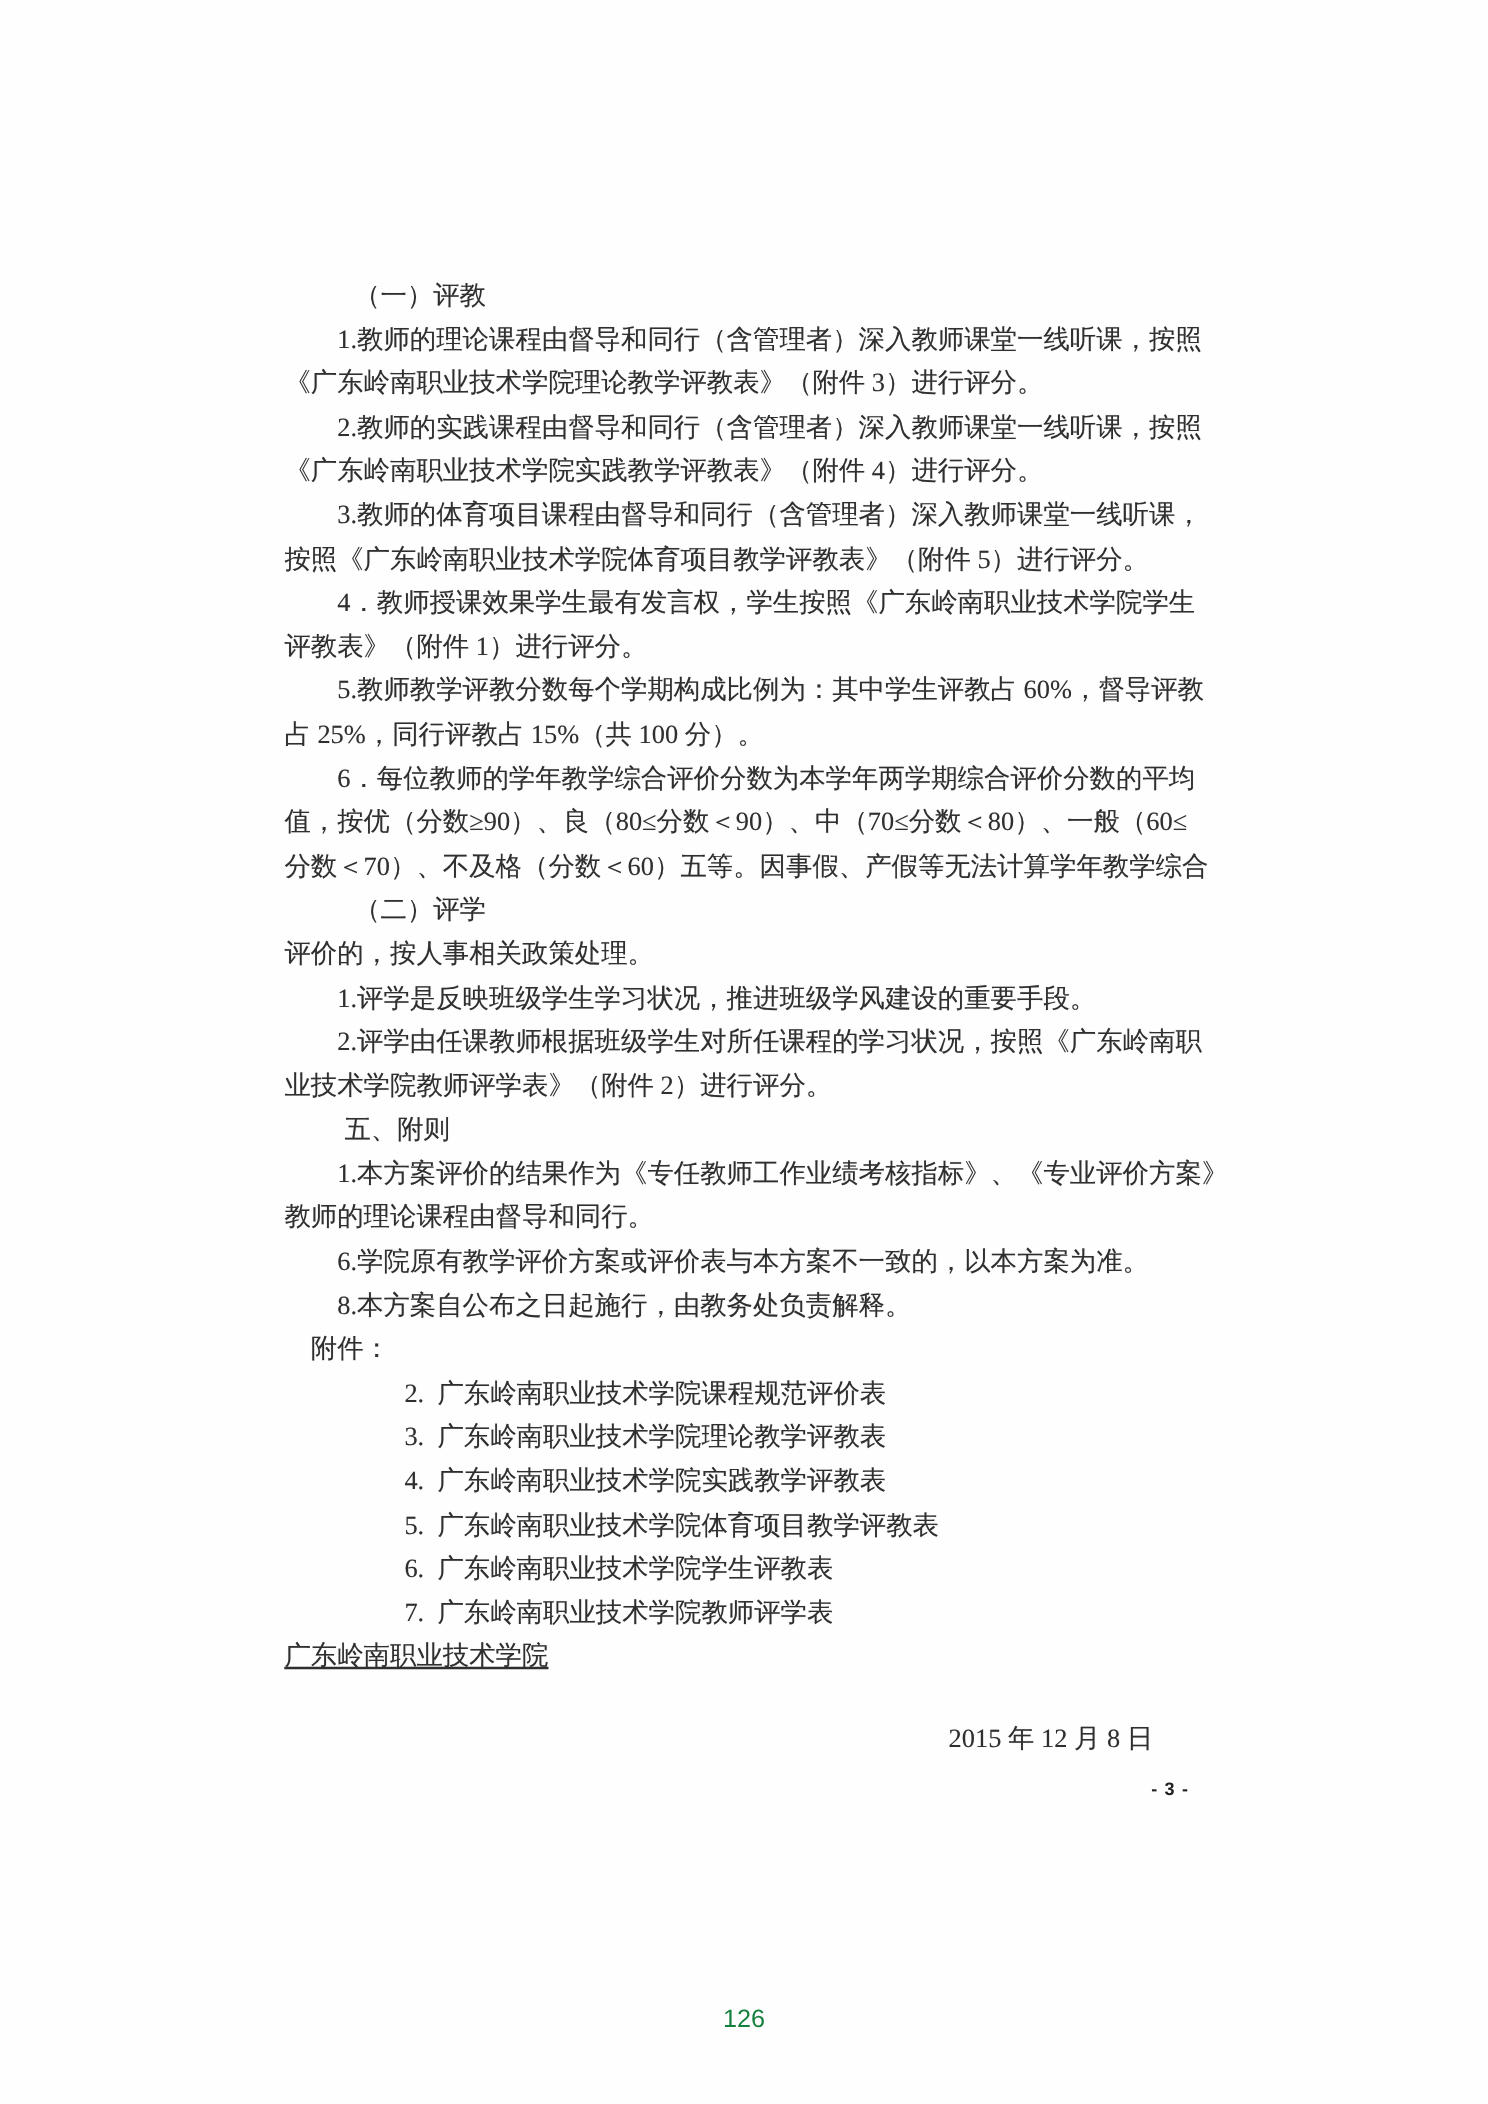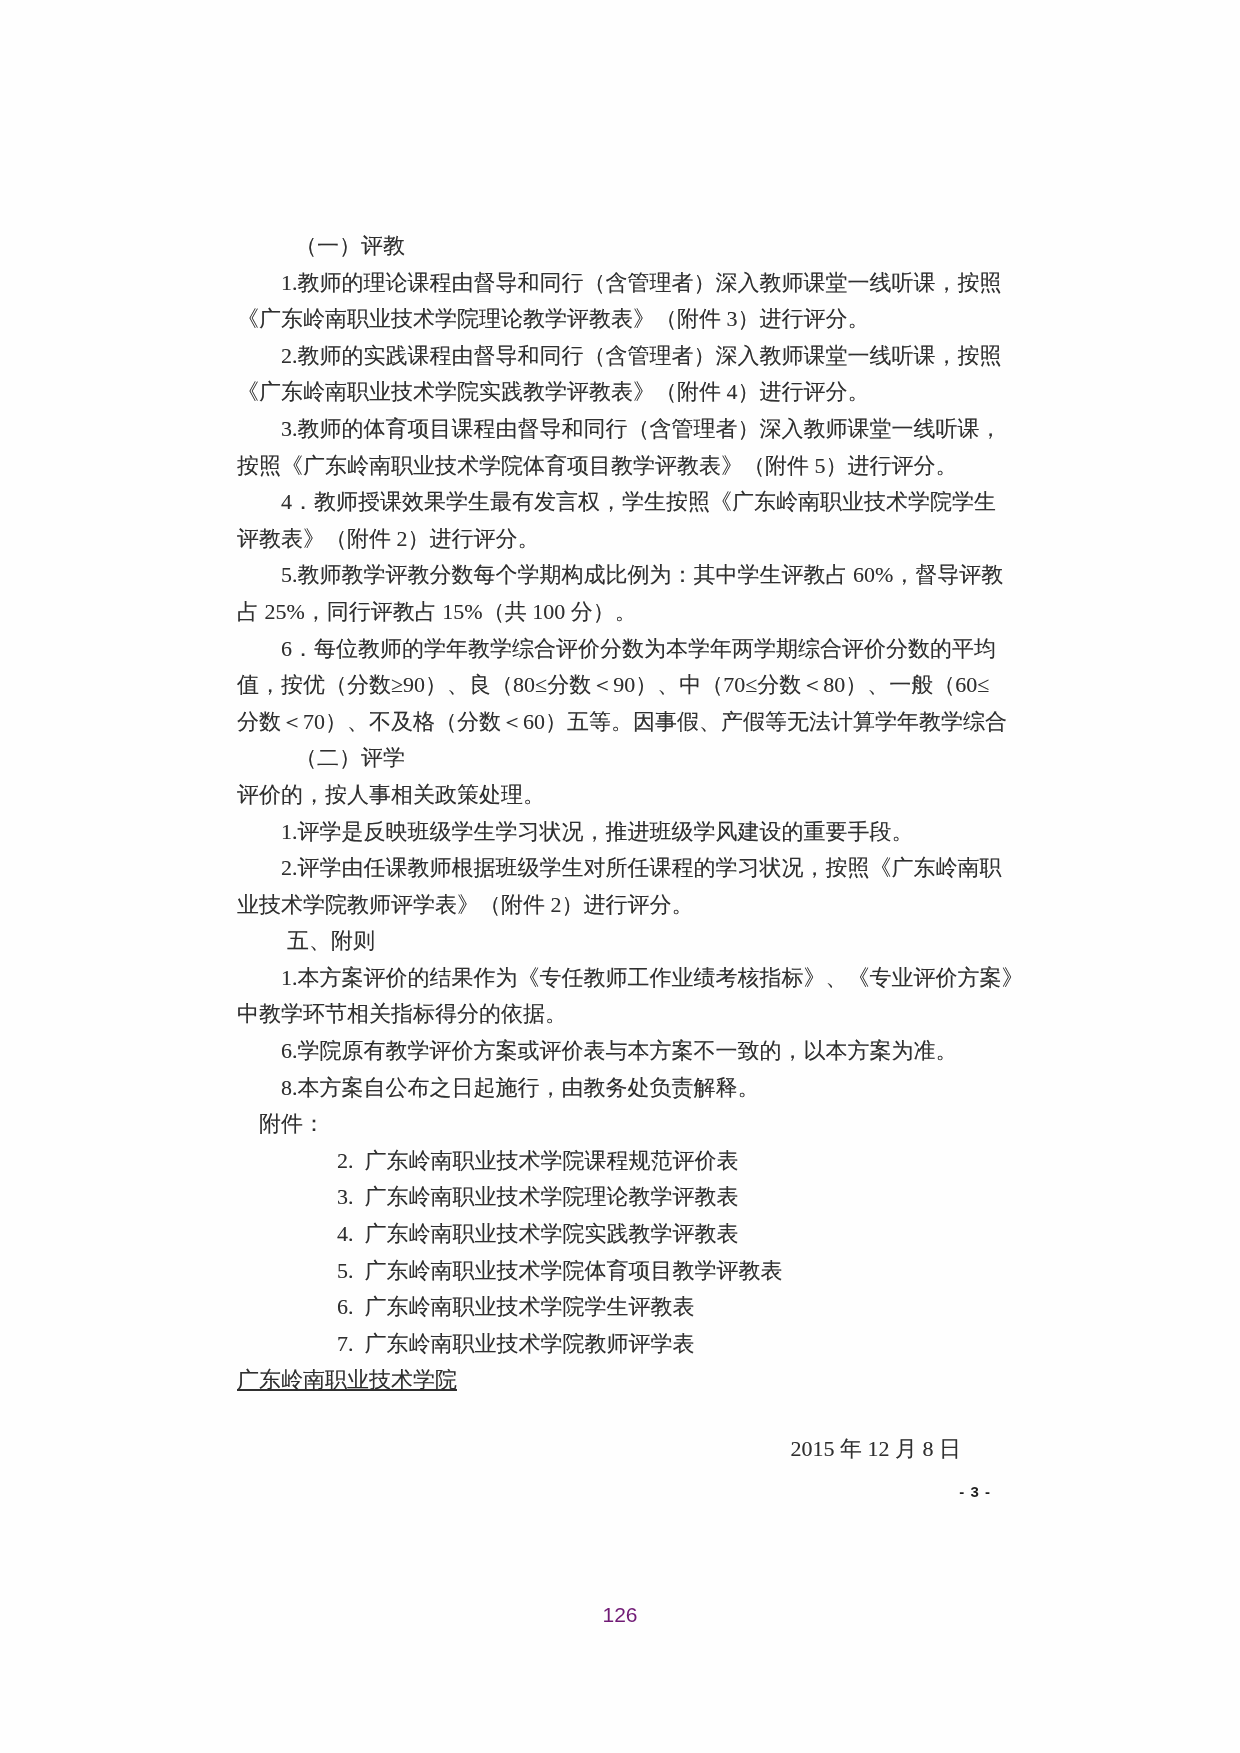--- a/index.html
+++ b/index.html
@@ -57,56 +57,56 @@
     font-family: "Liberation Sans", sans-serif;
     font-weight: bold;
     font-size: 15px;
     letter-spacing: 1px;
     color: #1f1f1f;
     text-shadow: none;
   }
   .footer-num {
     position: absolute;
     left: 0;
-    top: 1603px;
+    top: 1671px;
     width: 1240px;
     text-align: center;
     font-family: "Liberation Sans", sans-serif;
     font-size: 21px;
-    color: #701a75;
+    color: #15803d;
   }
 </style>
 </head>
 <body>
 
 <div class="page">
   <div class="doc-col">
     <div>
         <div class="line indent-head">（一）评教</div>
         <div class="line indent-para">1.教师的理论课程由督导和同行（含管理者）深入教师课堂一线听课，按照</div>
         <div class="line">《广东岭南职业技术学院理论教学评教表》（附件 3）进行评分。</div>
         <div class="line indent-para">2.教师的实践课程由督导和同行（含管理者）深入教师课堂一线听课，按照</div>
         <div class="line">《广东岭南职业技术学院实践教学评教表》（附件 4）进行评分。</div>
         <div class="line indent-para">3.教师的体育项目课程由督导和同行（含管理者）深入教师课堂一线听课，</div>
         <div class="line">按照《广东岭南职业技术学院体育项目教学评教表》（附件 5）进行评分。</div>
         <div class="line indent-para">4．教师授课效果学生最有发言权，学生按照《广东岭南职业技术学院学生</div>
-        <div class="line">评教表》（附件 2）进行评分。</div>
+        <div class="line">评教表》（附件 1）进行评分。</div>
         <div class="line indent-para">5.教师教学评教分数每个学期构成比例为：其中学生评教占 60%，督导评教</div>
         <div class="line">占 25%，同行评教占 15%（共 100 分）。</div>
         <div class="line indent-para">6．每位教师的学年教学综合评价分数为本学年两学期综合评价分数的平均</div>
         <div class="line">值，按优（分数≥90）、良（80≤分数＜90）、中（70≤分数＜80）、一般（60≤</div>
         <div class="line">分数＜70）、不及格（分数＜60）五等。因事假、产假等无法计算学年教学综合</div>
         <div class="line indent-head">（二）评学</div>
         <div class="line">评价的，按人事相关政策处理。</div>
         <div class="line indent-para">1.评学是反映班级学生学习状况，推进班级学风建设的重要手段。</div>
         <div class="line indent-para">2.评学由任课教师根据班级学生对所任课程的学习状况，按照《广东岭南职</div>
         <div class="line">业技术学院教师评学表》（附件 2）进行评分。</div>
         <div class="line indent-sect">五、附则</div>
         <div class="line indent-para">1.本方案评价的结果作为《专任教师工作业绩考核指标》、《专业评价方案》</div>
-        <div class="line">中教学环节相关指标得分的依据。</div>
+        <div class="line">教师的理论课程由督导和同行。</div>
         <div class="line indent-para">6.学院原有教学评价方案或评价表与本方案不一致的，以本方案为准。</div>
         <div class="line indent-para">8.本方案自公布之日起施行，由教务处负责解释。</div>
         <div class="line indent-attach-label">附件：</div>
         <div class="line indent-attach-item">2.  广东岭南职业技术学院课程规范评价表</div>
         <div class="line indent-attach-item">3.  广东岭南职业技术学院理论教学评教表</div>
         <div class="line indent-attach-item">4.  广东岭南职业技术学院实践教学评教表</div>
         <div class="line indent-attach-item">5.  广东岭南职业技术学院体育项目教学评教表</div>
         <div class="line indent-attach-item">6.  广东岭南职业技术学院学生评教表</div>
         <div class="line indent-attach-item">7.  广东岭南职业技术学院教师评学表</div>
       </div>

